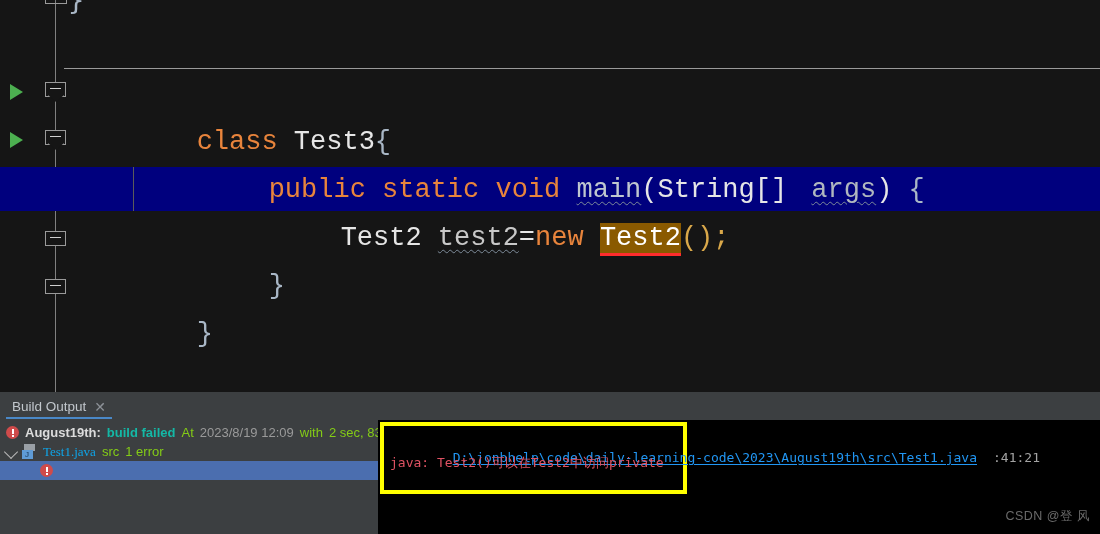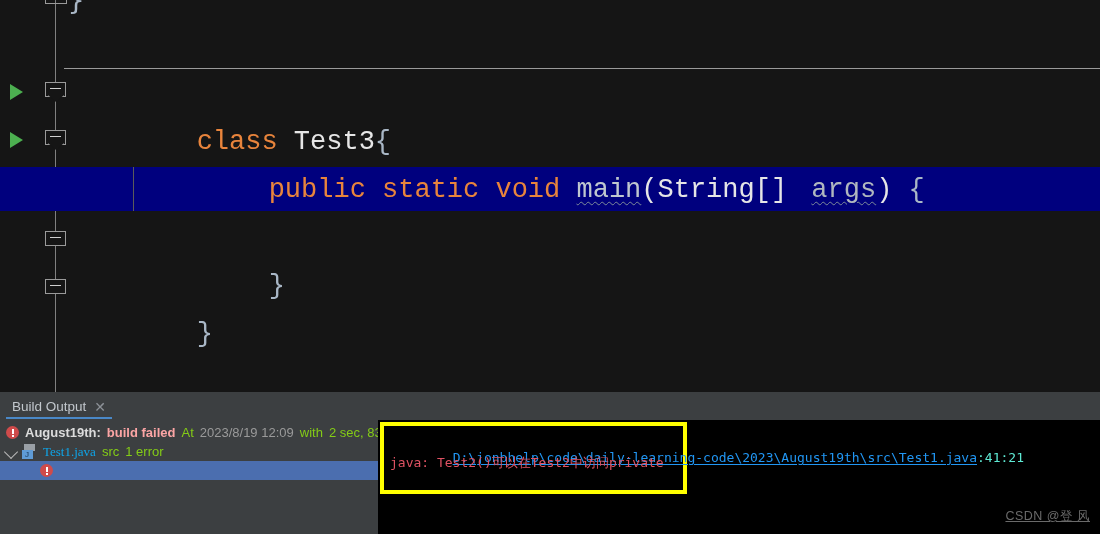--- a/index.html
+++ b/index.html
@@ -288,31 +288,30 @@
     white-space: pre;
     font-size: 13px;
     line-height: 17px;
     font-family: "DejaVu Sans Mono", monospace;
   }
   .lnk {
     color: #2196f3;
     text-decoration: underline;
     text-underline-offset: 2px;
   }
-  .lnum { color: #5eead4; }
+  .lnum { color: #a3a3a3; margin-left: 16px; }
   .errtxt { color: #e05263; }
 
   .watermark {
     position: absolute;
     right: 10px; bottom: 9px;
     color: #6a6a6a;
     font-size: 12.5px;
     font-family: "Liberation Sans", sans-serif;
     letter-spacing: 0.5px;
-    text-decoration: underline;
   }
 </style>
 </head>
 <body>
 
 <div class="app">
 
   <div class="editor">
 
     <div class="fold-rail"></div>
@@ -351,20 +350,25 @@
         <span class="kw">class</span><span class="plain"> </span><span class="cls">Test3</span><span class="brace">{</span>
       </span>
     </div>
 
     <div class="code-line" style="top:118px;">
       <span class="code-text" style="left:139px;">
         <span class="kw">public static void </span><span class="fname wavy">main</span><span class="plain">(</span><span class="cls">String[]</span><span class="plain"> </span><span class="param wavy">args</span><span class="plain">)</span><span class="brace"> {</span>
       </span>
     </div>
 
+    <div class="code-line" style="top:166px;">
+      <span class="code-text" style="left:211px;">
+        <span class="plain">Test2</span><span class="plain"> </span><span class="ident wavy">test2</span><span class="plain">=</span><span class="kw">new</span><span class="plain"> </span><span class="errbg">Test2</span><span class="punct">();</span>
+      </span>
+    </div>
 
     <div class="code-line" style="top:214px;">
       <span class="code-text" style="left:139px;">
         <span class="brace">}</span>
       </span>
     </div>
 
     <div class="code-line" style="top:262px;">
       <span class="code-text" style="left:67px;">
         <span class="brace">}</span>
@@ -381,21 +385,21 @@
         <span class="tab-close">✕</span>
         <div class="tab-underline"></div>
       </div>
     </div>
 
     <div class="tree">
 
       <div class="tree-row" style="top:3px; padding-left:6px; gap:6px;">
         <span class="err-icon"></span>
         <span class="bold" style="color:#dcdcdc;">August19th:</span>
-        <span class="bold" style="color:#fca5a5;">build failed</span>
+        <span class="bold" style="color:#14b8a6;">build failed</span>
         <span class="dim">At</span>
         <span class="dim2">2023/8/19 12:09</span>
         <span class="dim">with</span>
         <span class="dim">2 sec, 83 ms</span>
       </div>
 
       <div class="tree-row" style="top:22px; padding-left:4px; gap:6px;">
         <span class="chev"></span>
         <span class="java-icon">
           <span class="top"></span>

